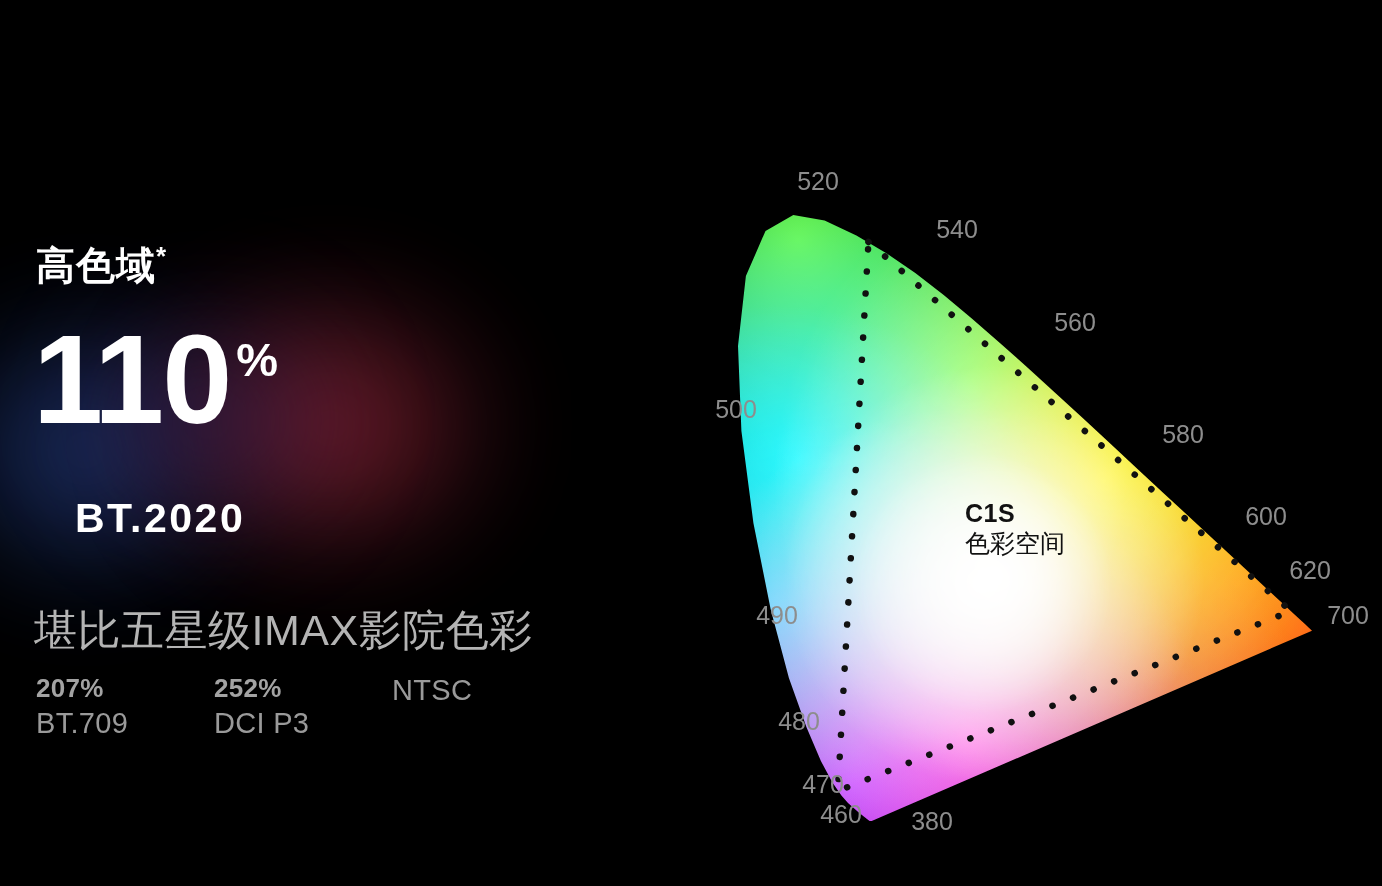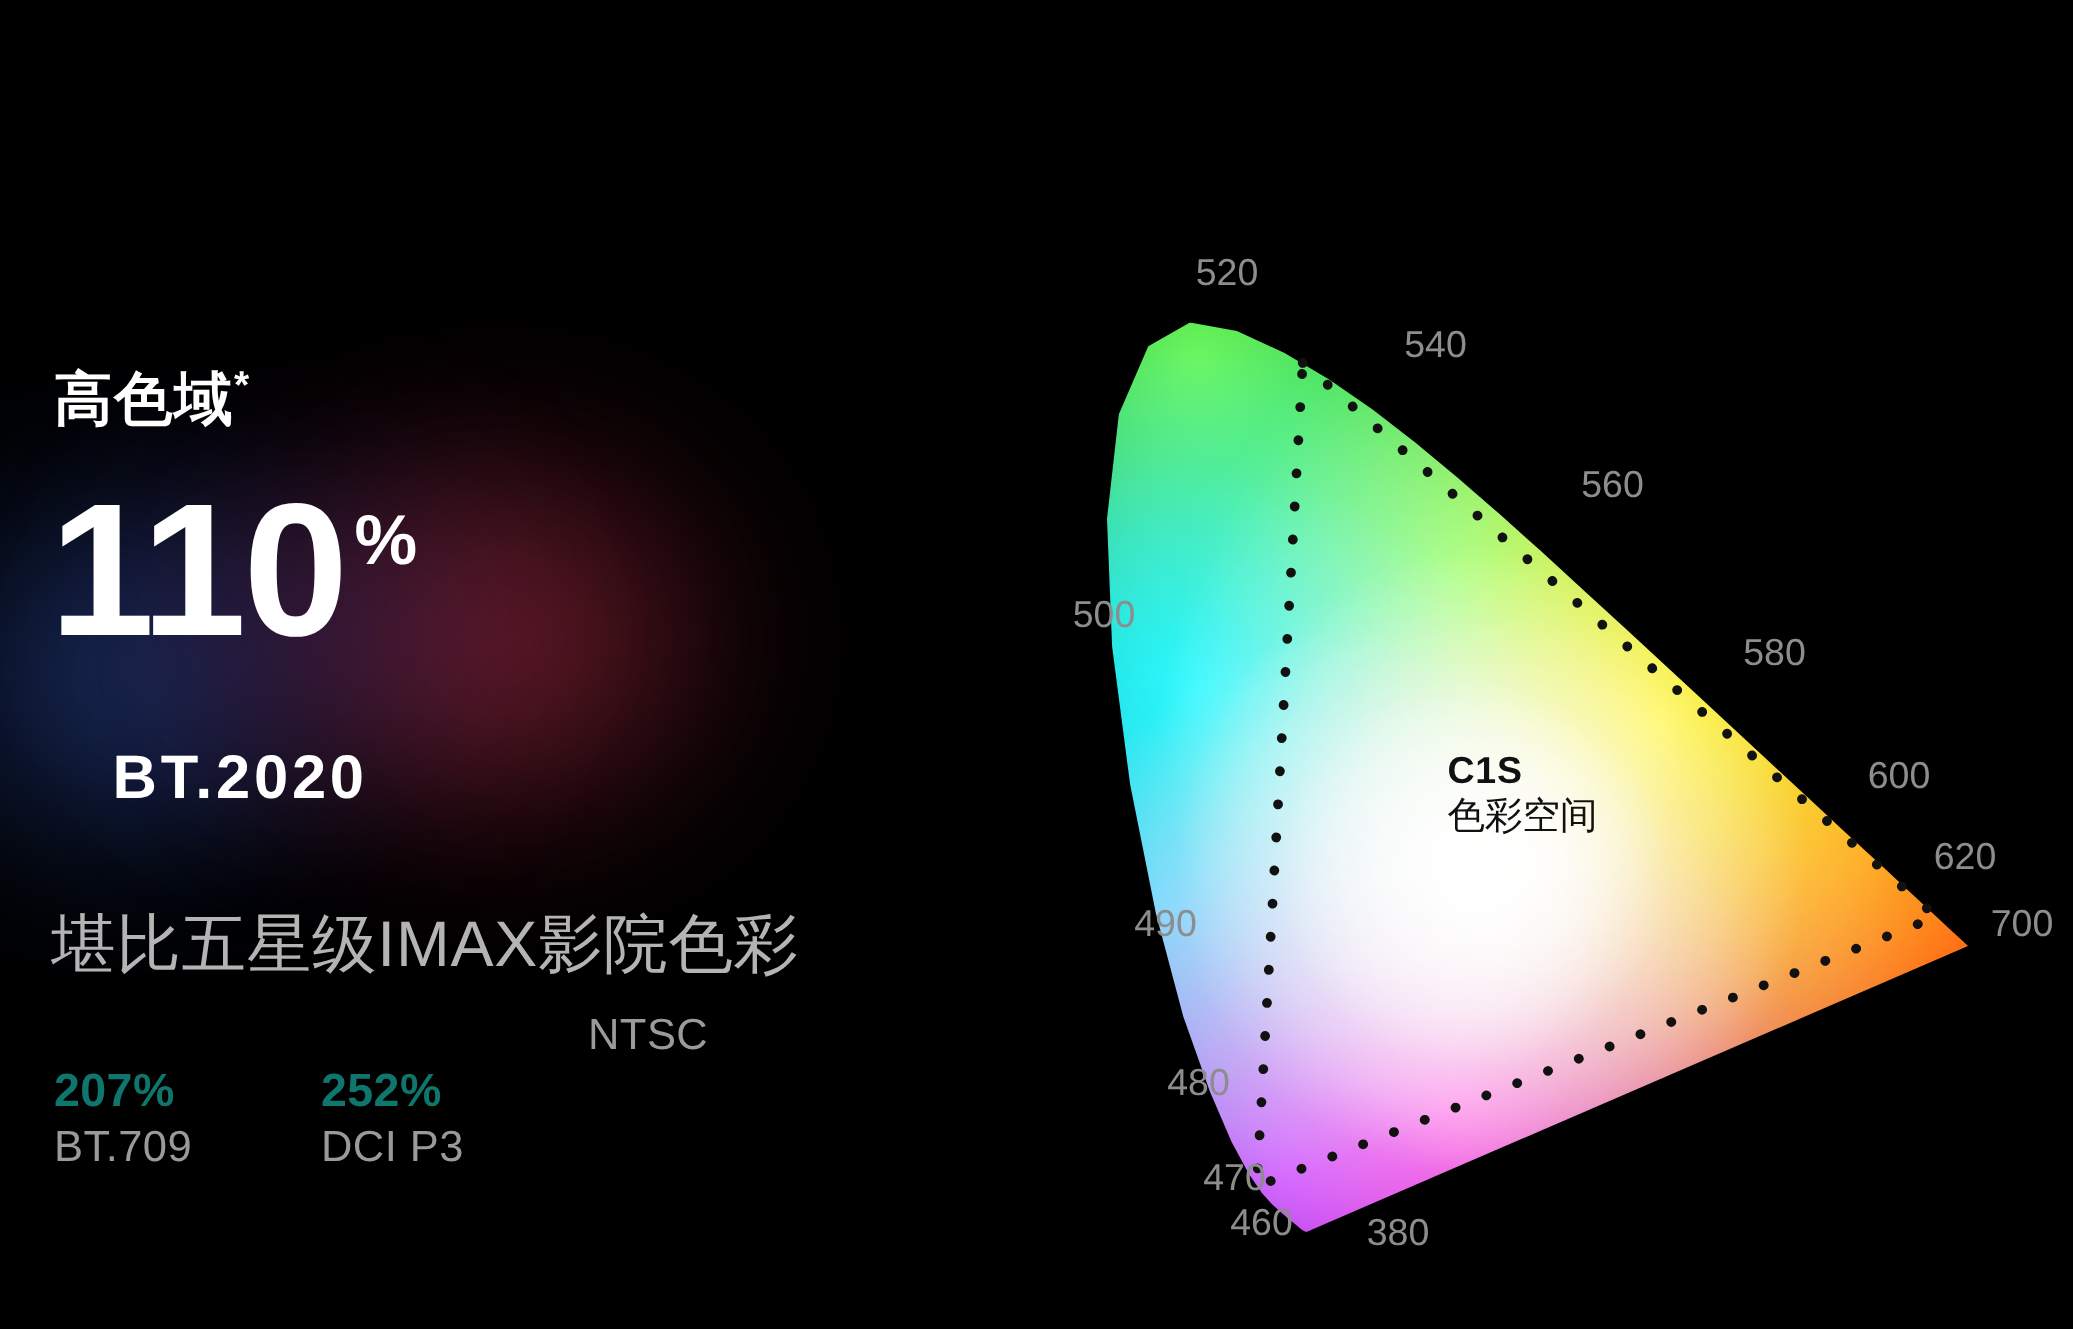--- a/index.html
+++ b/index.html
@@ -34,21 +34,21 @@
   #bignum-unit{font-size:47px;font-weight:700;color:#fff;margin-left:6px;margin-top:14px;}
 
   #standard{position:absolute;left:36px;top:498px;font-size:41px;font-weight:700;
             color:#fff;letter-spacing:2.5px;line-height:1;white-space:nowrap;margin-left:39px;}
 
   #tagline{position:absolute;left:34px;top:574px;font-size:43px;font-weight:500;
            color:#b4b4b4;letter-spacing:.5px;line-height:1.15;white-space:nowrap;margin-top:32px;}
 
   #stats{position:absolute;left:36px;top:672px;display:flex;}
   .stat{width:178px;}
-  .stat-value{font-size:31px;font-weight:700;color:#0f766e;line-height:1.25;letter-spacing:.3px;margin-top:36px;}
+  .stat-value{font-size:26px;font-weight:700;color:#a3a3a3;line-height:1.25;letter-spacing:.3px;}
   .stat-label{font-size:29px;font-weight:400;color:#9a9a9a;line-height:1.3;letter-spacing:.3px;}
 
   
   #chart-area{position:absolute;left:660px;top:140px;width:722px;height:746px;}
   #cie-svg{position:absolute;left:0;top:0;}
   .tick-label{fill:#8d8d8d;font-size:25px;font-family:"Liberation Sans","DejaVu Sans",sans-serif;}
   .gamut-label-en{font-size:25px;font-weight:700;fill:#111;
                   font-family:"Liberation Sans","DejaVu Sans",sans-serif;letter-spacing:.5px;}
   .gamut-label-cn{font-size:25px;font-weight:500;fill:#111;
                   font-family:"Liberation Sans","DejaVu Sans",sans-serif;}

